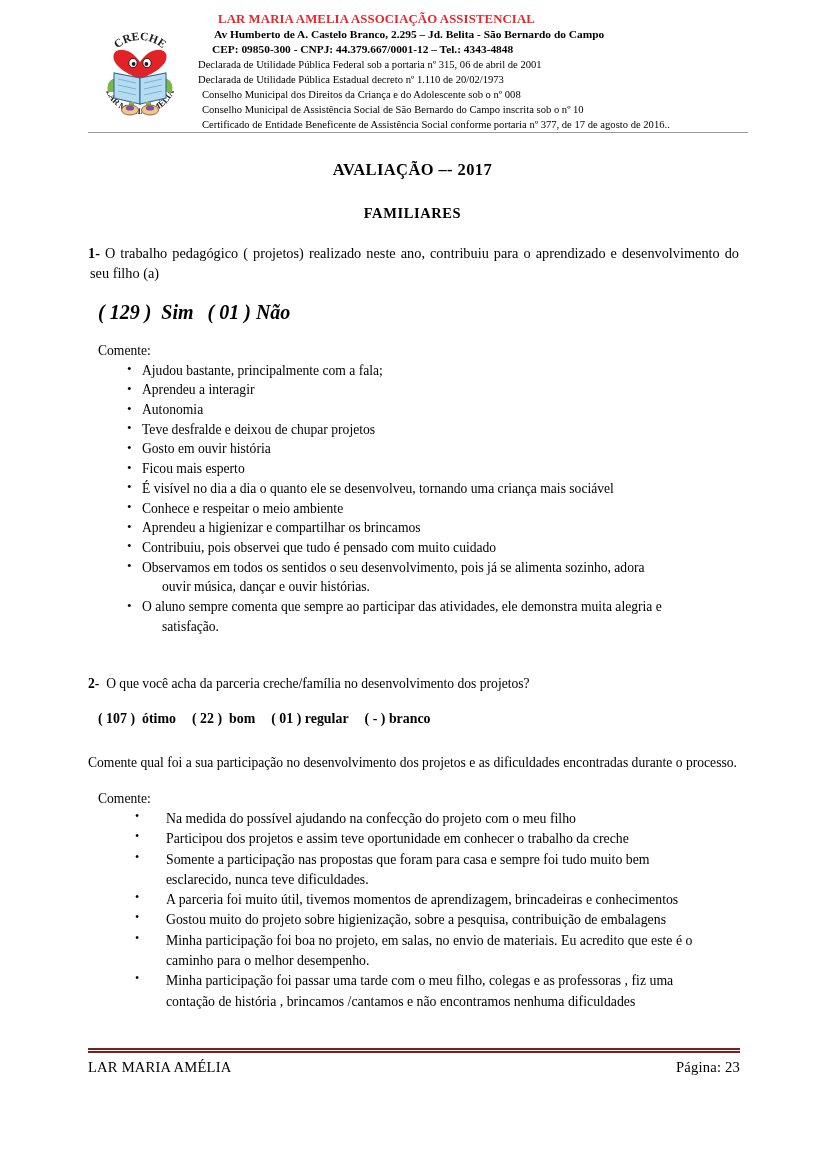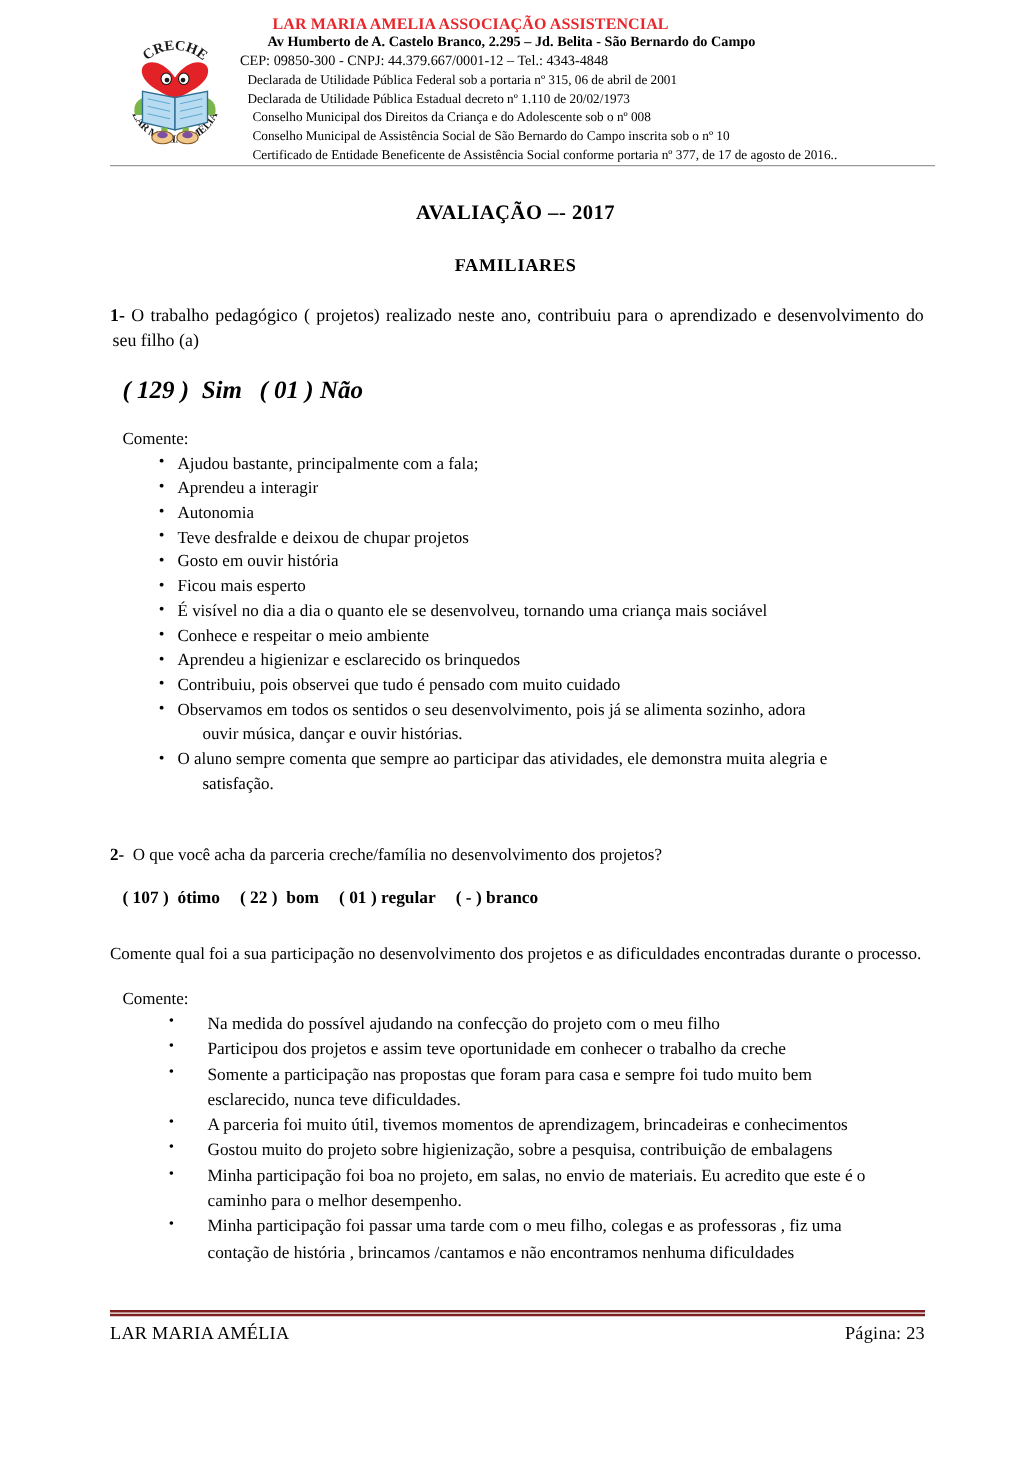--- a/index.html
+++ b/index.html
@@ -52,24 +52,24 @@
     line-height: 1.18;
     margin-left: 26px;
   }
   .org-addr {
     font-weight: bold;
     font-size: 11.4px;
     line-height: 1.3;
     margin-left: 22px;
   }
   .org-addr2 {
-    font-weight: normal;
+    font-weight: bold;
     font-size: 11.4px;
     line-height: 1.3;
-    margin-left: 0;
+    margin-left: 20px;
   }
   .org-line {
     font-size: 10.6px;
     line-height: 1.42;
     margin-left: 6px;
   }
   .org-line.ind { margin-left: 10px; }
 
   .header-rule {
     position: absolute;
@@ -303,21 +303,21 @@
 
       <ul class="answers">
         <li><span>Ajudou bastante, principalmente com a fala;</span></li>
         <li><span>Aprendeu a interagir</span></li>
         <li><span>Autonomia</span></li>
         <li><span>Teve desfralde e deixou de chupar projetos</span></li>
         <li><span>Gosto em ouvir história</span></li>
         <li><span>Ficou mais esperto</span></li>
         <li><span>É visível no dia a dia o quanto ele se desenvolveu, tornando uma criança mais sociável</span></li>
         <li><span>Conhece e respeitar o meio ambiente</span></li>
-        <li><span>Aprendeu a higienizar e esclarecido os brinquedos</span></li>
+        <li><span>Aprendeu a higienizar e compartilhar os brincamos</span></li>
         <li><span>Contribuiu, pois observei que tudo é pensado com muito cuidado</span></li>
         <li>
           <span>Observamos em todos os sentidos o seu desenvolvimento, pois já se alimenta sozinho, adora</span>
           <span class="cont">ouvir música, dançar e ouvir histórias.</span>
         </li>
         <li>
           <span>O aluno sempre comenta que sempre ao participar das atividades, ele demonstra muita alegria e</span>
           <span class="cont">satisfação.</span>
         </li>
       </ul>

